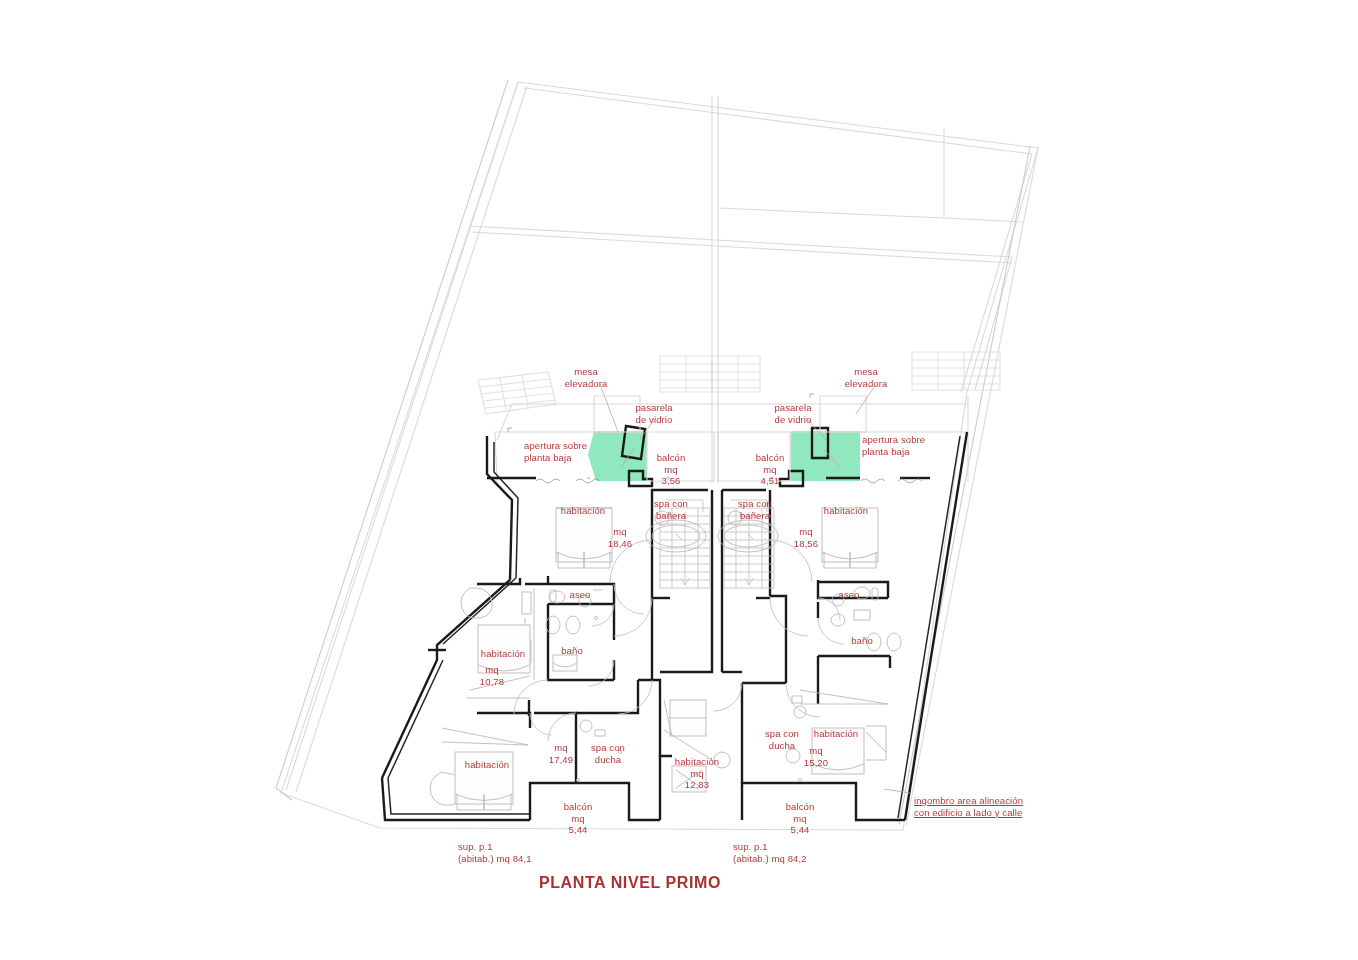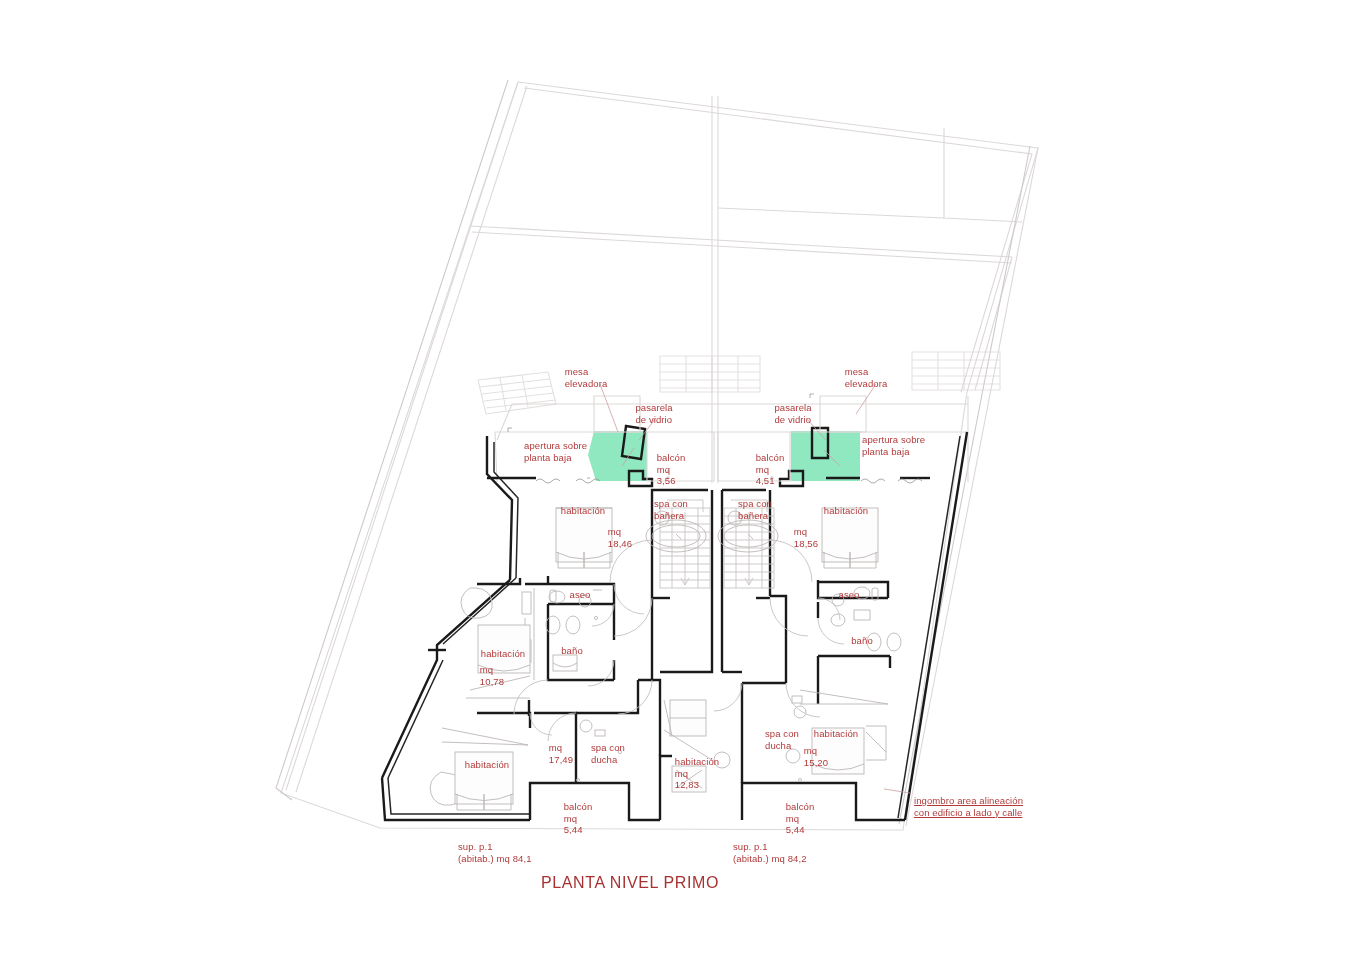--- a/index.html
+++ b/index.html
@@ -2,24 +2,24 @@
 <html><head>
 <meta charset="utf-8">
 <style>
   html,body{margin:0;padding:0;background:#ffffff;}
   body{width:1358px;height:960px;overflow:hidden;
        font-family:"Liberation Sans","DejaVu Sans",sans-serif;}
   #stage{position:relative;width:1358px;height:960px;background:#fff;}
   #plan{position:absolute;left:0;top:0;width:1358px;height:960px;}
   .lbl{position:absolute;color:#B23A3A;font-size:9.5px;line-height:11.5px;
        white-space:pre;letter-spacing:.1px;}
-  .lbl.c{transform:translateX(-50%);}
+  .lbl.c{text-align:center;transform:translateX(-50%);}
   .lbl.l{text-align:left;}
   .title{position:absolute;color:#A83232;font-size:16px;letter-spacing:.6px;
-         white-space:pre;transform:translateX(-50%);}
+         white-space:pre;transform:translateX(-50%);font-weight:bold;}
 </style>
 </head>
 <body>
 
 <div id="stage">
 
   <svg id="plan" viewBox="0 0 1358 960">
     <defs>
       <style>
         .wall{fill:none;stroke:#1a1a1a;stroke-width:2.4;stroke-linejoin:miter;}

